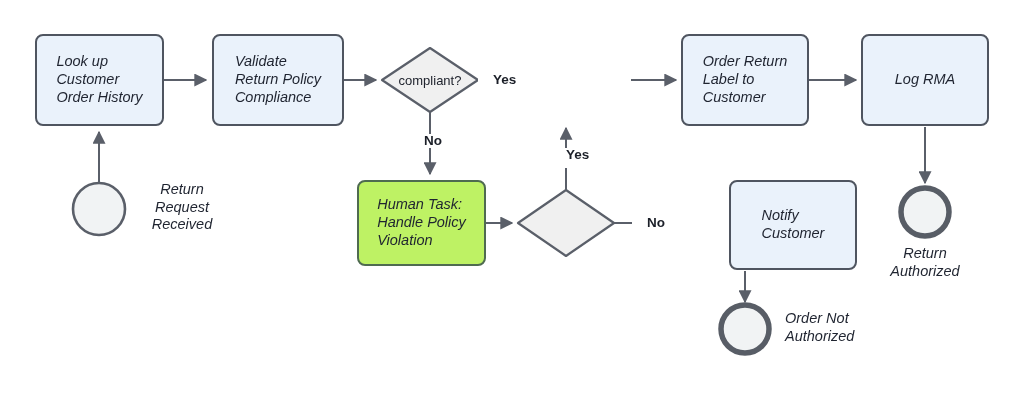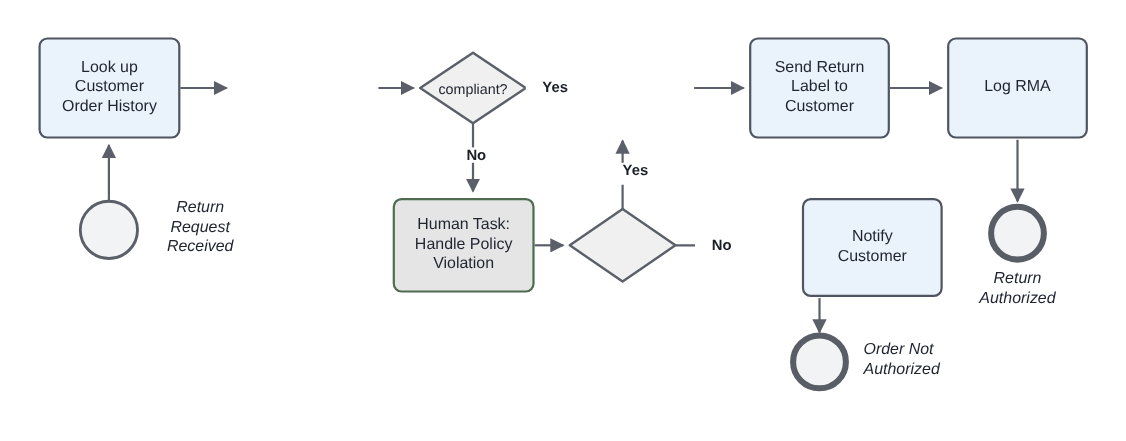--- a/index.html
+++ b/index.html
@@ -23,33 +23,33 @@
     top: 0;
     width: 1024px;
     height: 401px;
   }
   .node {
     position: absolute;
     box-sizing: border-box;
     display: flex;
     align-items: center;
     justify-content: center;
-    text-align: center;
     line-height: 1.22;
     color: #1f2430;
     font-size: 14.5px;
     border-radius: 8px;
     white-space: pre-line;
+    font-style: italic;
   }
   .task {
     background: #eaf2fb;
     border: 2.2px solid #4f5560;
   }
   .task-human {
-    background: #e5e5e5;
+    background: #bef264;
     border: 2.2px solid #4f6b50;
   }
   .gateway-label {
     position: absolute;
     display: flex;
     align-items: center;
     justify-content: center;
     font-size: 13px;
     color: #20242e;
     white-space: nowrap;
@@ -106,23 +106,26 @@
     <path d="M 486 223 L 512 223" fill="none" stroke="#5a5f69" stroke-width="2" marker-end="url(#arrow)"></path>
     <path d="M 566 190 L 566 168 M 566 155 L 566 128" fill="none" stroke="#5a5f69" stroke-width="2" marker-end="url(#arrow)"></path>
     <path d="M 614 223 L 632 223 M 648 223 L 677 223" fill="none" stroke="#5a5f69" stroke-width="2" marker-end="url(#arrow)"></path>
     <path d="M 745 271 L 745 302" fill="none" stroke="#5a5f69" stroke-width="2" marker-end="url(#arrow)"></path>
   </svg>
 
   <div class="node task" style="left:35px; top:34px; width:129px; height:92px;">Look up
 Customer
 Order History</div>
 
+  <div class="node task" style="left:212px; top:34px; width:132px; height:92px;">Validate
+Return Policy
+Compliance</div>
 
 
-  <div class="node task" style="left:681px; top:34px; width:128px; height:92px;">Send Return
+  <div class="node task" style="left:681px; top:34px; width:128px; height:92px;">Order Return
 Label to
 Customer</div>
 
   <div class="node task" style="left:861px; top:34px; width:128px; height:92px;">Log RMA</div>
 
   <div class="node task-human" style="left:357px; top:180px; width:129px; height:86px;">Human Task:
 Handle Policy
 Violation</div>
 
   <div class="node task" style="left:711px; top:180px; width:128px; height:90px;margin-left:18px;">Notify

